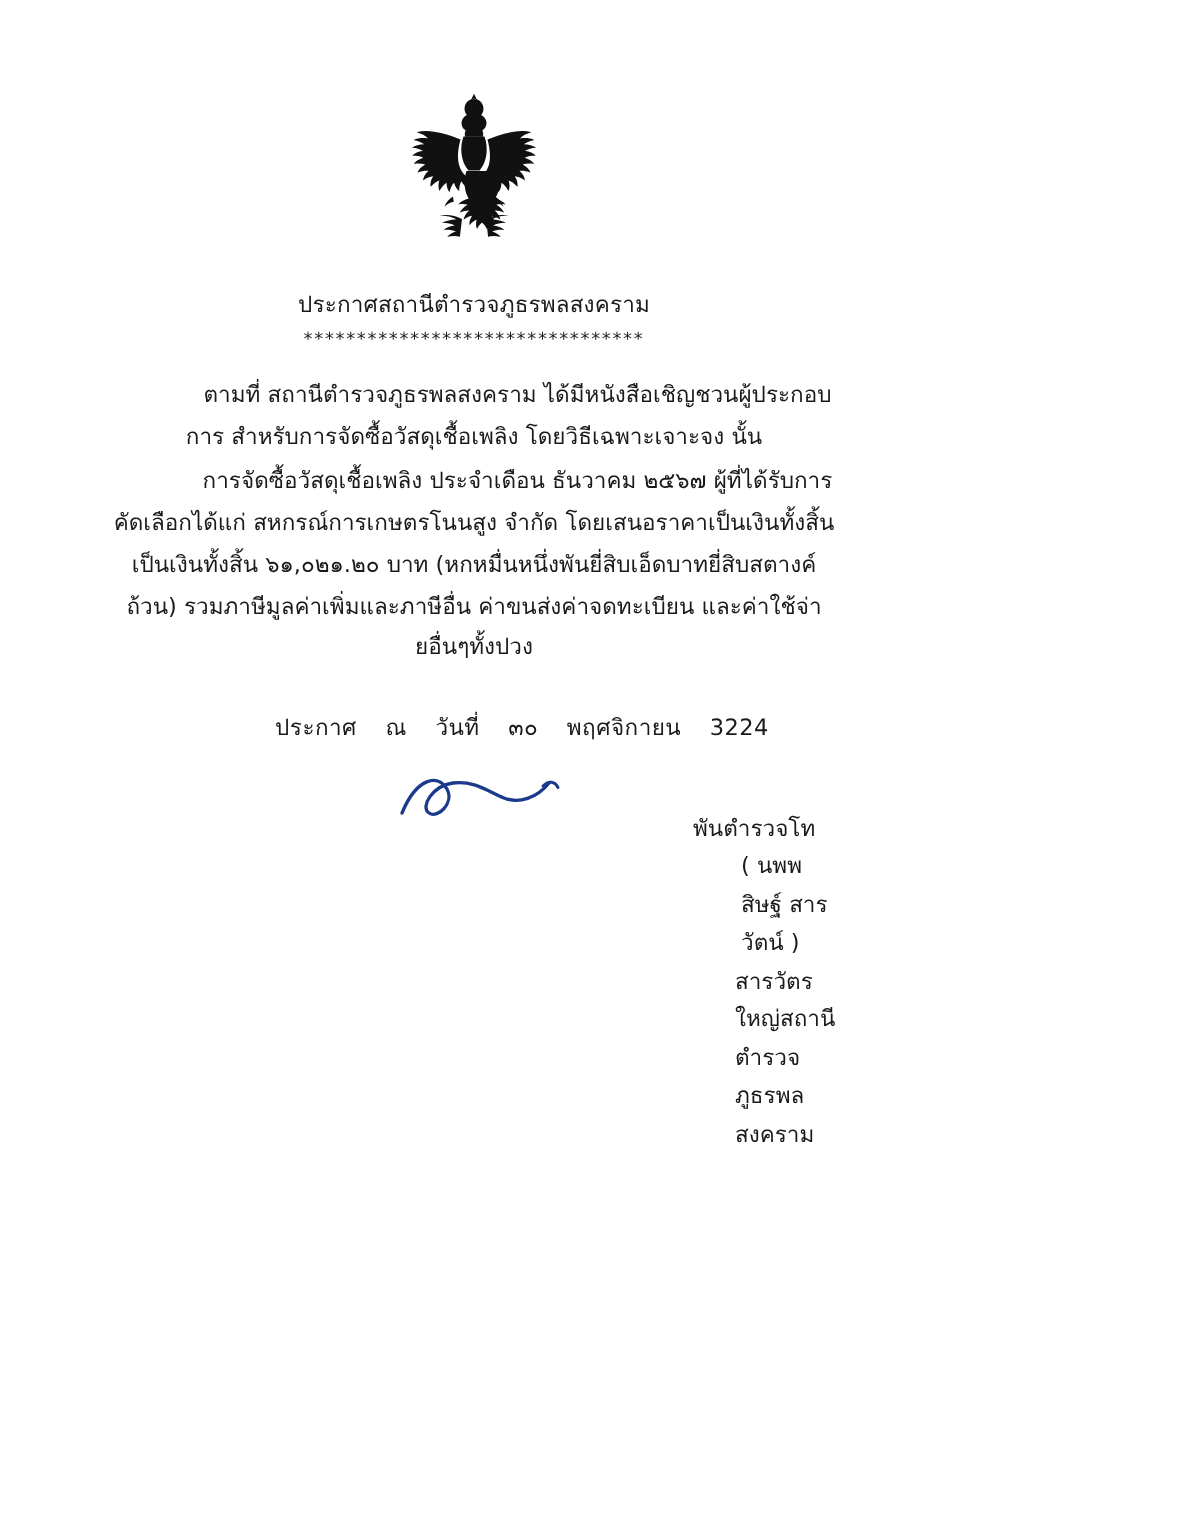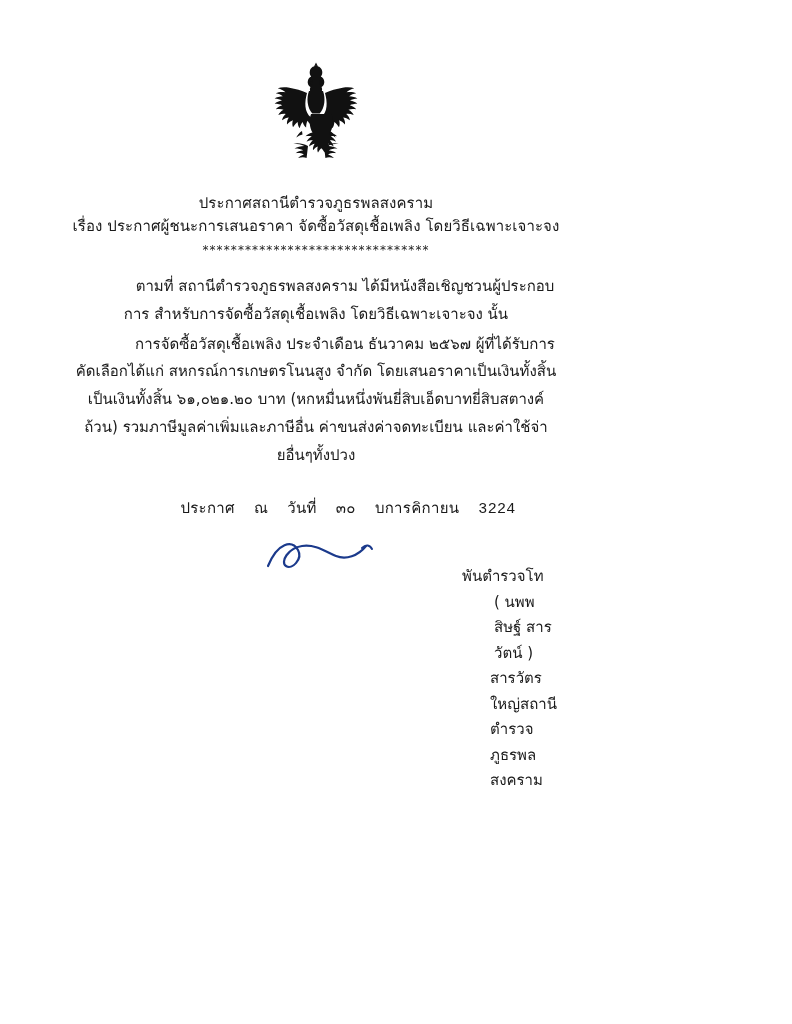--- a/index.html
+++ b/index.html
@@ -66,21 +66,20 @@
   }
   .notice-line {
     margin-top: 26px;
     margin-bottom: 0;
     padding-left: 78px;
     font-size: 15px;
     letter-spacing: 0.3px;
   }
   .notice-line span {
     margin-right: 14px;
-    font-family: Liberation Mono, monospace;
   }
   
   .sign-block {
     margin-top: 40px;
     padding-left: 300px;
     font-size: 15px;
     line-height: 1.7;
     position: relative;
   }
   .sign-rank {
@@ -129,34 +128,33 @@
 
         <path d="M46 73c-2.6 1.6-4.6 3.9-5.7 6.6 2.1-1.7 4.2-2.7 6.2-3.1l-0.5-3.5zM74 73c2.6 1.6 4.6 3.9 5.7 6.6-2.1-1.7-4.2-2.7-6.2-3.1l0.5-3.5z"></path>
 
         <path d="M36 86c4-0.5 8.2 0.2 12.3 2.1-3.8 0.2-7.1 1-9.8 2.4 3.3-0.1 6.3 0.5 8.8 1.8-3.1 0.4-5.7 1.4-7.6 2.9 3.2-0.3 6 0.1 8.2 1.2-2.5 0.8-4.5 2-5.8 3.5 3.4-0.8 6.3-0.8 8.5 0l1.4-11.9c-5-2.6-10.4-3.5-16-2zM84 86c-4-0.5-8.2 0.2-12.3 2.1 3.8 0.2 7.1 1 9.8 2.4-3.3-0.1-6.3 0.5-8.8 1.8 3.1 0.4 5.7 1.4 7.6 2.9-3.2-0.3-6 0.1-8.2 1.2 2.5 0.8 4.5 2 5.8 3.5-3.4-0.8-6.3-0.8-8.5 0l-1.4-11.9c5-2.6 10.4-3.5 16-2z"></path>
       </g>
     </svg>
   </div>
 
   <div class="heading">
     <span class="line">ประกาศสถานีตำรวจภูธรพลสงคราม</span>
-    <span class="line">เรื่อง ประกาศผู้ชนะการเสนอราคา จัดซื้อวัสดุเชื้อเพลิง โดยวิธีเฉพาะเจาะจง</span>
     <span class="stars">********************************</span>
   </div>
 
   <div class="body-text">
     <p class="para">ตามที่ สถานีตำรวจภูธรพลสงคราม ได้มีหนังสือเชิญชวนผู้ประกอบการ สำหรับการจัดซื้อวัสดุเชื้อเพลิง โดยวิธีเฉพาะเจาะจง นั้น</p>
     <p class="para">การจัดซื้อวัสดุเชื้อเพลิง ประจำเดือน ธันวาคม ๒๕๖๗ ผู้ที่ได้รับการคัดเลือกได้แก่ สหกรณ์การเกษตรโนนสูง จำกัด โดยเสนอราคาเป็นเงินทั้งสิ้น เป็นเงินทั้งสิ้น ๖๑,๐๒๑.๒๐ บาท (หกหมื่นหนึ่งพันยี่สิบเอ็ดบาทยี่สิบสตางค์ถ้วน) รวมภาษีมูลค่าเพิ่มและภาษีอื่น ค่าขนส่งค่าจดทะเบียน และค่าใช้จ่ายอื่นๆทั้งปวง</p>
 
     <div class="notice-line">
       <span>ประกาศ</span>
       <span>ณ</span>
       <span>วันที่</span>
       <span>๓๐</span>
-      <span>บการคิกายน</span>
+      <span>พฤศจิกายน</span>
       <span>3224</span>
     </div>
   </div>
 
   <div class="sign-block">
     <svg class="signature-mark" viewBox="0 0 120 42" aria-hidden="true">
       <path d="M6 30 C 16 6, 30 4, 36 14 C 41 23, 30 34, 24 30 C 18 26, 26 12, 40 10 C 54 8, 64 16, 74 20 C 84 24, 96 20, 104 10" fill="none" stroke="#1b3a8c" stroke-width="2.2" stroke-linecap="round"></path>
       <path d="M100 12 C 104 8, 108 9, 110 13" fill="none" stroke="#1b3a8c" stroke-width="2" stroke-linecap="round"></path>
     </svg>
     <span class="sign-rank">พันตำรวจโท</span>

